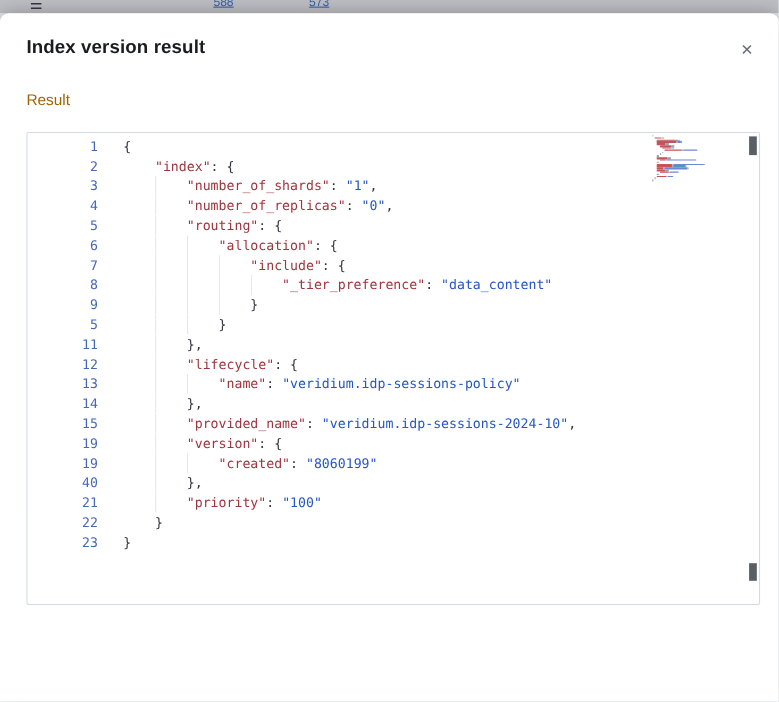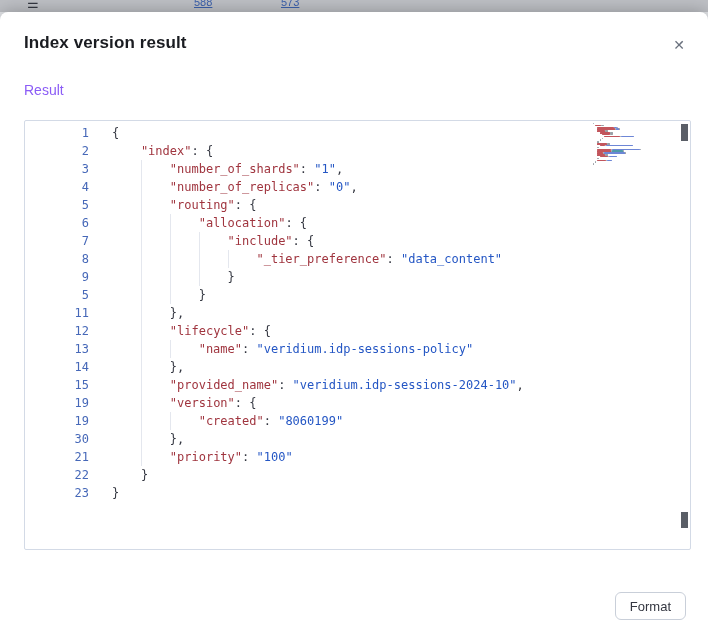--- a/index.html
+++ b/index.html
@@ -12,21 +12,21 @@
   .strip-link { position:absolute; top:-4px; font-size:11px; color:#3f6fd0; text-decoration:underline; cursor:pointer; }
   .l1 { left:194px; } .l2 { left:281px; }
   .dim { position:absolute; inset:0; background:rgba(52,55,65,0.25); pointer-events:none; }
 
   
   .modal { position:absolute; top:12px; left:0; width:708px; height:626px; background:#fff;
            border-radius:8px 8px 0 0; box-shadow:0 0 18px rgba(0,0,0,0.28); }
   .modal-title { font-size:17px; font-weight:700; color:#1a1c21; padding:21px 24px 0 24px; letter-spacing:0.1px; }
   .close-btn { position:absolute; top:20px; right:14px; width:30px; height:26px; border:none; background:transparent;
                color:#69707d; font-size:14px; cursor:pointer; font-family:inherit; }
-  .result-label { position:absolute; left:24px; top:70px; font-size:14px; color:#8b5cf6; }
+  .result-label { position:absolute; left:24px; top:70px; font-size:14px; color:#a16207; }
 
   
   .editor { position:absolute; left:24px; top:108px; width:667px; height:430px; background:#fff;
             border:1px solid #d3dae6; border-radius:2px; overflow:hidden; cursor:text; }
   .code { position:absolute; inset:0; padding-top:3px;
           font-family:"DejaVu Sans Mono","Liberation Mono",monospace; font-size:12px; line-height:18px; }
   .cl { display:flex; white-space:pre; }
   .ln { flex:0 0 64px; width:64px; text-align:right; color:#4668b8; user-select:none; }
   .ct { margin-left:23px; }
   .ind { display:inline-block; width:4ch; height:18px; vertical-align:top; }
@@ -84,21 +84,21 @@
         <div class="cl"><span class="ln">8</span><span class="ct"><span class="ind"></span><span class="ind g"></span><span class="ind g"></span><span class="ind g"></span><span class="ind g"></span><span class="t-k">"_tier_preference"</span><span class="t-p">: </span><span class="t-s">"data_content"</span></span></div>
         <div class="cl"><span class="ln">9</span><span class="ct"><span class="ind"></span><span class="ind g"></span><span class="ind g"></span><span class="ind g"></span><span class="t-p">}</span></span></div>
         <div class="cl"><span class="ln">5</span><span class="ct"><span class="ind"></span><span class="ind g"></span><span class="ind g"></span><span class="t-p">}</span></span></div>
         <div class="cl"><span class="ln">11</span><span class="ct"><span class="ind"></span><span class="ind g"></span><span class="t-p">},</span></span></div>
         <div class="cl"><span class="ln">12</span><span class="ct"><span class="ind"></span><span class="ind g"></span><span class="t-k">"lifecycle"</span><span class="t-p">: {</span></span></div>
         <div class="cl"><span class="ln">13</span><span class="ct"><span class="ind"></span><span class="ind g"></span><span class="ind g"></span><span class="t-k">"name"</span><span class="t-p">: </span><span class="t-s">"veridium.idp-sessions-policy"</span></span></div>
         <div class="cl"><span class="ln">14</span><span class="ct"><span class="ind"></span><span class="ind g"></span><span class="t-p">},</span></span></div>
         <div class="cl"><span class="ln">15</span><span class="ct"><span class="ind"></span><span class="ind g"></span><span class="t-k">"provided_name"</span><span class="t-p">: </span><span class="t-s">"veridium.idp-sessions-2024-10"</span><span class="t-p">,</span></span></div>
         <div class="cl"><span class="ln">19</span><span class="ct"><span class="ind"></span><span class="ind g"></span><span class="t-k">"version"</span><span class="t-p">: {</span></span></div>
         <div class="cl"><span class="ln">19</span><span class="ct"><span class="ind"></span><span class="ind g"></span><span class="ind g"></span><span class="t-k">"created"</span><span class="t-p">: </span><span class="t-s">"8060199"</span></span></div>
-        <div class="cl"><span class="ln">30</span><span class="ct"><span class="ind"></span><span class="ind g"></span><span class="t-p">},</span></span></div>
+        <div class="cl"><span class="ln">40</span><span class="ct"><span class="ind"></span><span class="ind g"></span><span class="t-p">},</span></span></div>
         <div class="cl"><span class="ln">21</span><span class="ct"><span class="ind"></span><span class="ind g"></span><span class="t-k">"priority"</span><span class="t-p">: </span><span class="t-s">"100"</span></span></div>
         <div class="cl"><span class="ln">22</span><span class="ct"><span class="ind"></span><span class="t-p">}</span></span></div>
         <div class="cl"><span class="ln">23</span><span class="ct"><span class="t-p">}</span></span></div>
       </div>
     <div class="minimap" id="minimap">
         <div class="mm-line">
           <span class="mm-seg mm-p" style="width: 0.9px;"></span>
         </div>
         <div class="mm-line">
           <span class="mm-sp" style="width: 2.2px;"></span>
@@ -216,14 +216,13 @@
         <div class="mm-line">
           <span class="mm-seg mm-p" style="width: 0.9px;"></span>
         </div>
       </div>
     <div class="ruler">
       <div class="mark m1"></div>
       <div class="mark m2"></div>
     </div>
   </div>
 
-  <button class="format-btn">Format</button>
 </div>
 
 </body></html>

